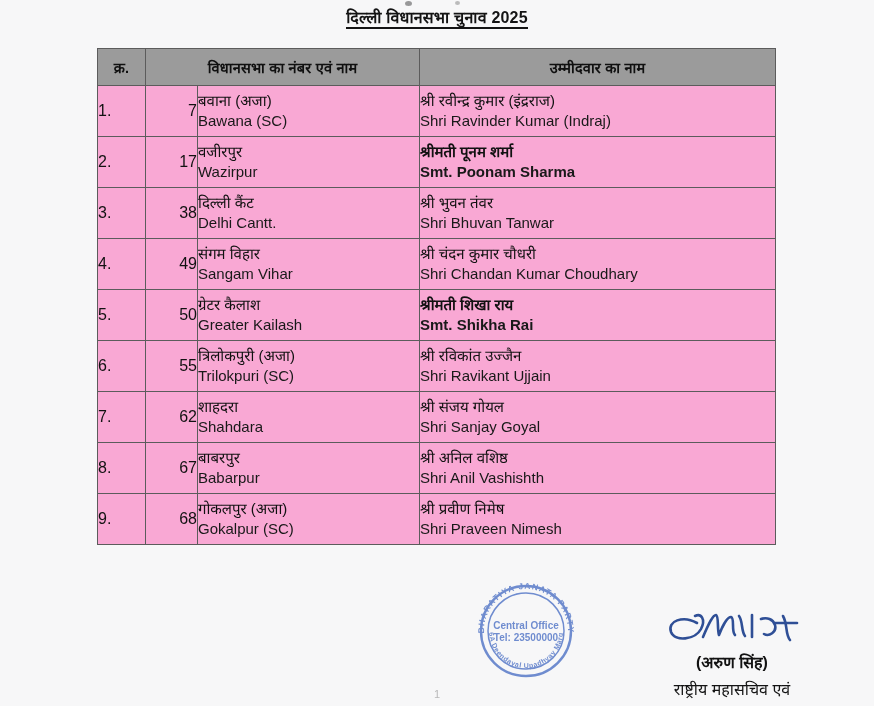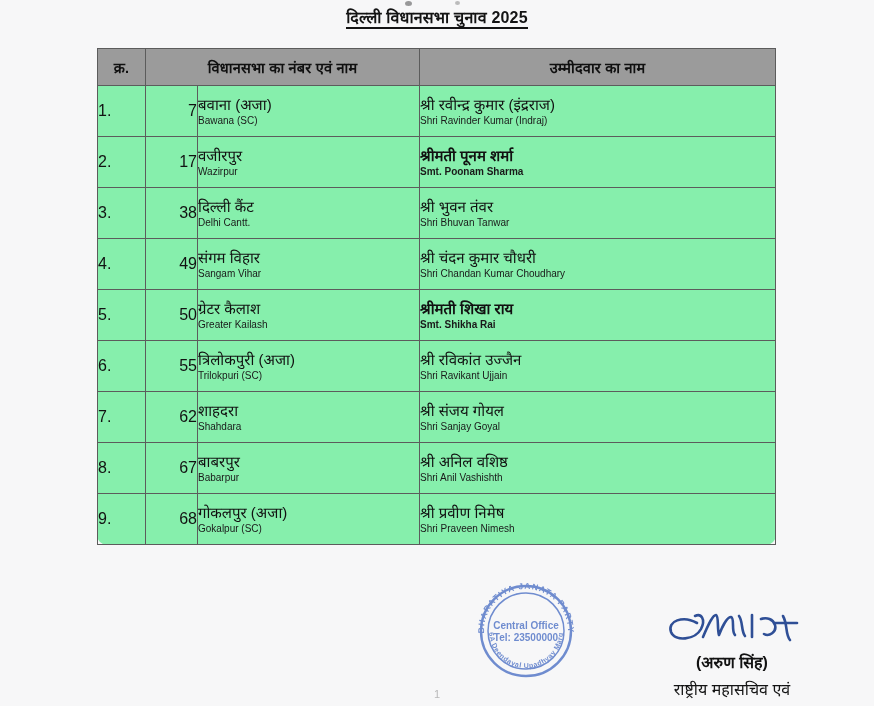--- a/index.html
+++ b/index.html
@@ -53,22 +53,21 @@
   .tbl-wrap {
     position: absolute;
     left: 97px;
     top: 48px;
     width: 678px;
   }
   table.roster {
     width: 100%;
     border-collapse: collapse;
     table-layout: fixed;
-    background: #86efac;
-    border-radius: 10px;
+    background: #f9a8d4;
   }
   table.roster th,
   table.roster td {
     border: 1px solid #5c5c5c;
     padding: 0;
     vertical-align: middle;
   }
   table.roster thead th {
     background: #9b9b9b;
     color: #101010;
@@ -102,21 +101,21 @@
     line-height: 1.32;
   }
   .hi {
     display: block;
     font-size: 15px;
     color: #111;
     white-space: nowrap;
   }
   .en {
     display: block;
-    font-size: 10px;
+    font-size: 15px;
     color: #191919;
     white-space: nowrap;
   }
   tr.emph .hi,
   tr.emph .en,
   tr.emph td.cand .hi,
   tr.emph td.cand .en {
     font-weight: bold;
   }
   tr.emph td.ac .hi,

